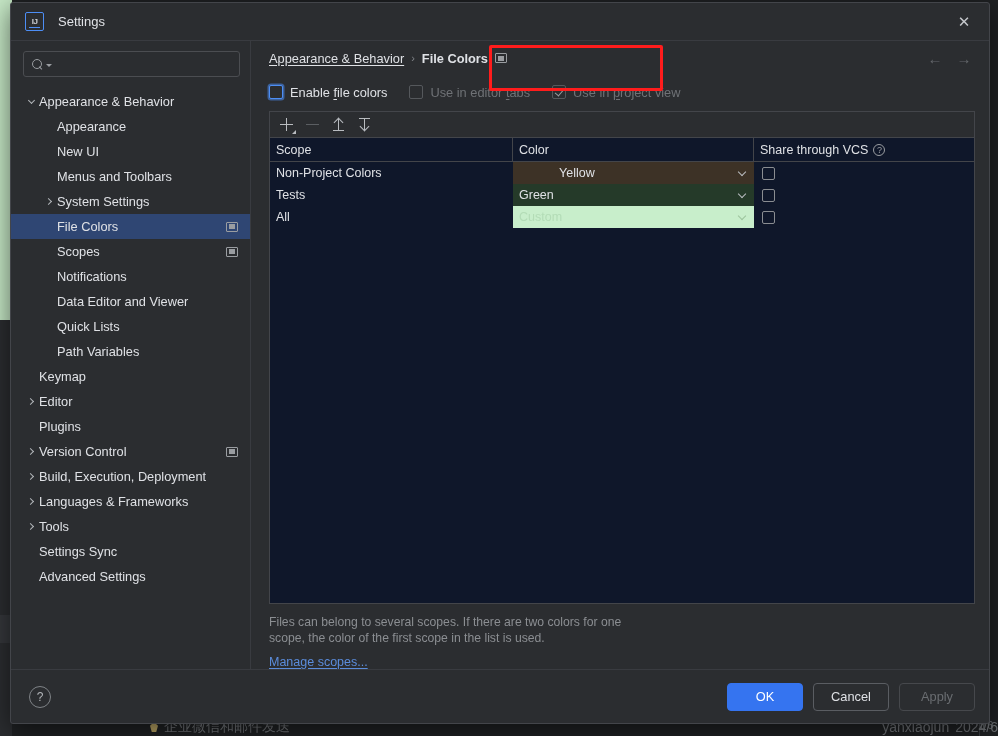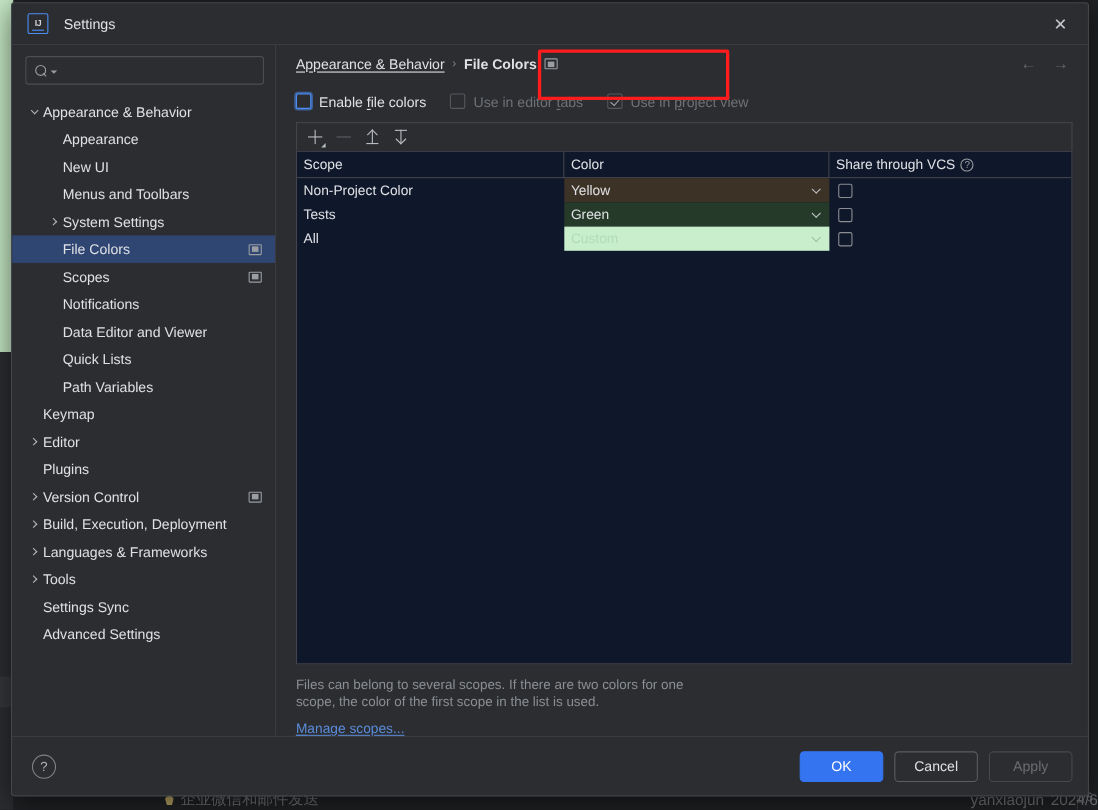--- a/index.html
+++ b/index.html
@@ -483,24 +483,24 @@
           <div id="tbl-head">
             <div class="th c-scope">Scope</div>
             <div class="th c-color">Color</div>
             <div class="th c-vcs">
               <span>Share through VCS</span>
               <span class="help-circle">?</span>
             </div>
           </div>
           <div id="tbl-body">
               <div class="trow">
-                <div class="td c-scope">Non-Project Color</div>
+                <div class="td c-scope">Non-Project Colors</div>
                 <div class="td c-color">
                   <div class="combo" style="background: rgb(61, 50, 38);">
-                    <span class="cv" style="color: rgb(223, 225, 229);">Yellow</span>
+                    <span class="cv" style="color: rgb(223, 225, 229); margin-left: 40px;">Yellow</span>
                     <span class="chev"></span>
                   </div>
                 </div>
                 <div class="td c-vcs">
                   <span class="cb-sm"></span>
                 </div>
               </div>
               <div class="trow">
                 <div class="td c-scope">Tests</div>
                 <div class="td c-color">

